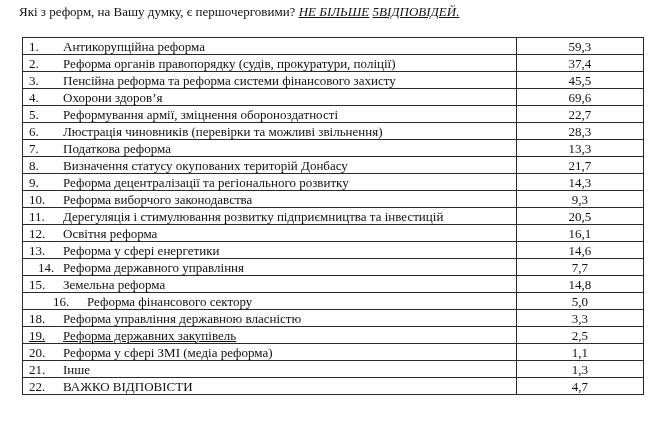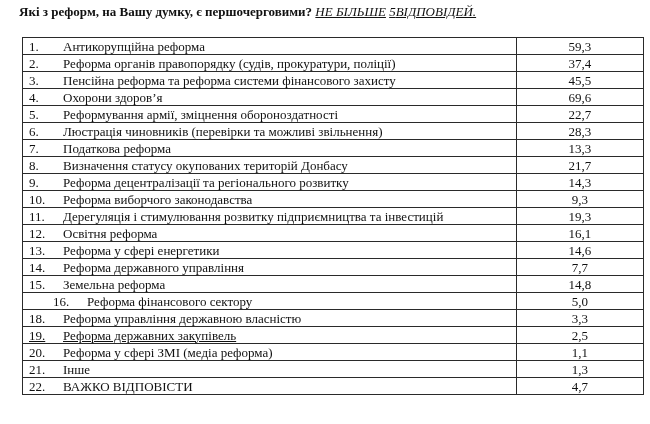--- a/index.html
+++ b/index.html
@@ -5,21 +5,21 @@
     html, body { margin: 0; padding: 0; background: #ffffff; }
     body {
       width: 650px; height: 424px; position: relative; overflow: hidden;
       font-family: "Liberation Serif", "DejaVu Serif", serif;
       color: #111111;
     }
     .question {
       position: absolute; left: 19px; top: 4px;
       font-size: 13px; line-height: 16px; white-space: nowrap;
     }
-    .question .q-bold { font-weight: bold; }
+    .question .q-bold { font-weight: normal; }
     .question .q-ital { font-style: italic; text-decoration: underline; }
     .question .q-under { text-decoration: underline; font-style: italic; }
     table.survey {
       position: absolute; left: 22px; top: 37px;
       width: 622px; border-collapse: collapse;
       font-size: 13px;
     }
     table.survey td {
       border: 1px solid #2a2a2a;
       height: 16px; line-height: 15px;
@@ -130,42 +130,42 @@
         </td>
         <td class="value">9,3</td>
       </tr>
       <tr>
         <td style="width: 493px;">
           <div class="row-main">
             <span style="display: inline-block; width: 34px; padding-left: 6px;">11.</span>
             <span>Дерегуляція і стимулювання розвитку підприємництва та інвестицій</span>
           </div>
         </td>
-        <td class="value">19,3</td>
+        <td class="value">20,5</td>
       </tr>
       <tr>
         <td style="width: 493px;">
           <div class="row-main">
             <span style="display: inline-block; width: 34px; padding-left: 6px;">12.</span>
             <span>Освітня реформа</span>
           </div>
         </td>
         <td class="value">16,1</td>
       </tr>
       <tr>
         <td style="width: 493px;">
           <div class="row-main">
             <span style="display: inline-block; width: 34px; padding-left: 6px;">13.</span>
             <span>Реформа у сфері енергетики</span>
           </div>
         </td>
         <td class="value">14,6</td>
       </tr>
       <tr>
-        <td style="width: 493px;">
+        <td style="width: 493px; text-align: center;">
           <div class="row-main">
             <span style="display: inline-block; width: 34px; padding-left: 6px;">14.</span>
             <span>Реформа державного управління</span>
           </div>
         </td>
         <td class="value">7,7</td>
       </tr>
       <tr>
         <td style="width: 493px;">
           <div class="row-main">

